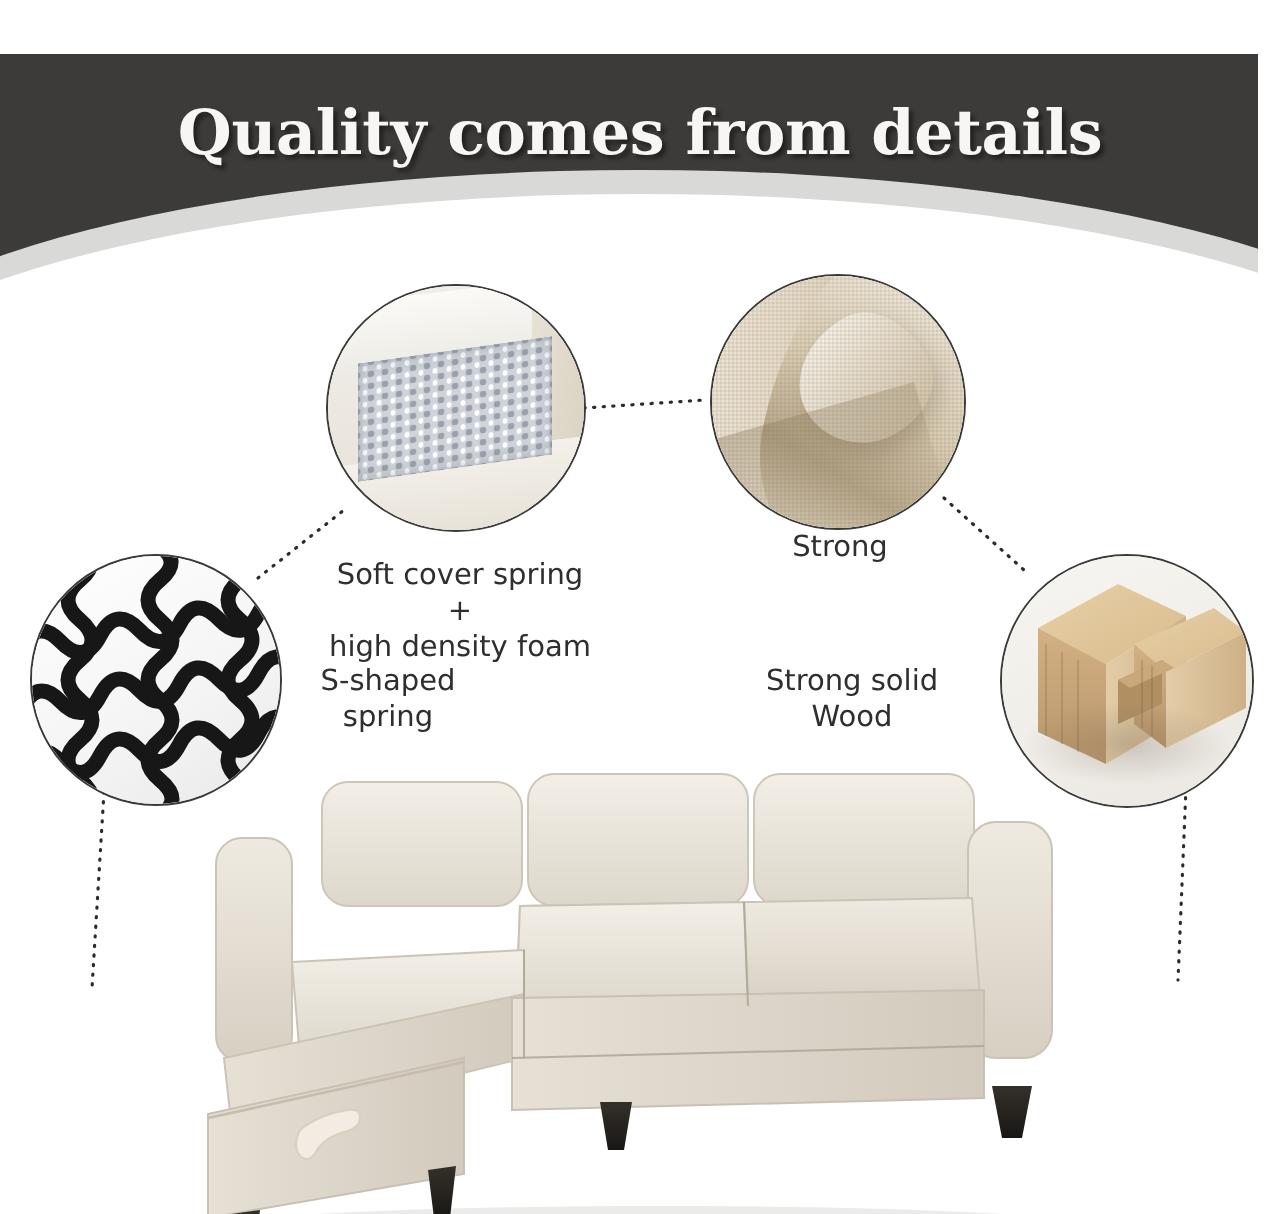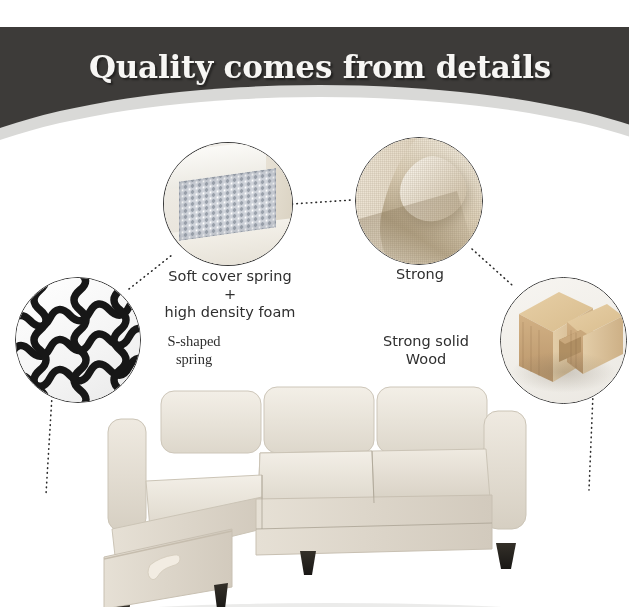--- a/index.html
+++ b/index.html
@@ -118,23 +118,23 @@
     position:absolute;left:8%;top:58%;width:84%;height:34%;
     background:radial-gradient(ellipse at 50% 50%, rgba(120,108,88,.30), rgba(120,108,88,0) 70%);
   }
 
   
   .label{
     position:absolute;z-index:6;color:#2f2f2f;
     font-family:"DejaVu Sans", sans-serif;
     font-size:14.5px;line-height:18px;text-align:center;white-space:pre-line;
   }
-  .label.lbl-foam{left:140px;top:240px;width:180px;}
+  .label.lbl-foam{left:140px;top:252px;width:180px;}
   .label.lbl-linen{left:340px;top:238px;width:160px;}
-  .label.lbl-spring{left:126px;top:305px;width:136px;font-family:Liberation Serif, serif;}
+  .label.lbl-spring{left:126px;top:305px;width:136px;}
   .label.lbl-wood{left:356px;top:305px;width:140px;}
 
   
   #sofa{position:absolute;left:0;top:352px;width:640px;height:255px;z-index:5;}
 </style>
 </head>
 <body>
 
 <div id="stage">
 

